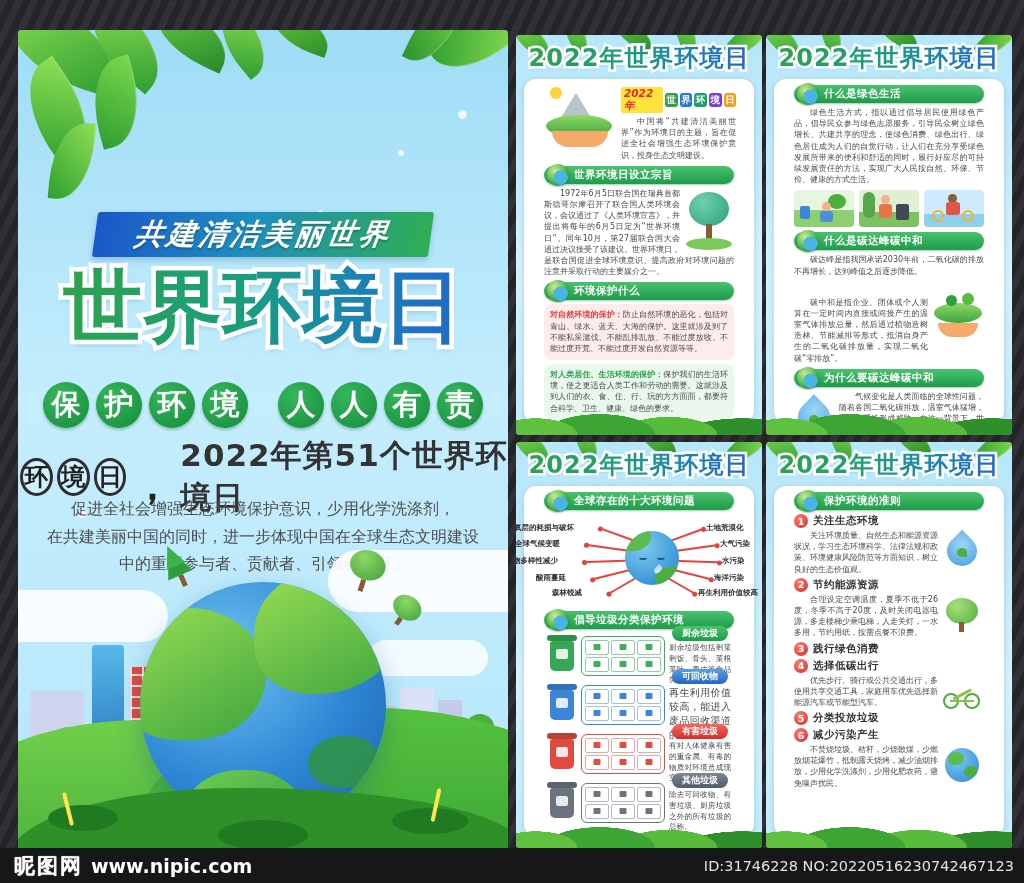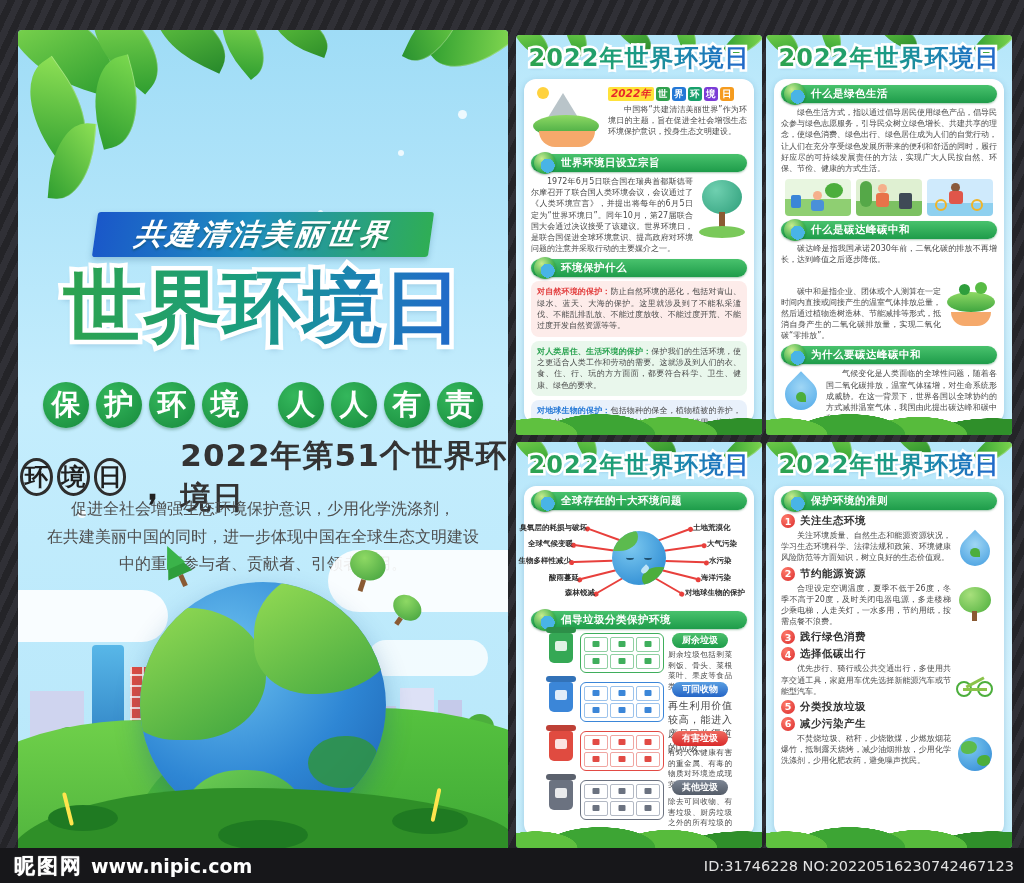--- a/index.html
+++ b/index.html
@@ -46,21 +46,21 @@
 .pine{width:0;height:0;border-left:13px solid transparent;border-right:13px solid transparent;border-bottom:30px solid #2f9e3c}
 .pine2{width:0;height:0;border-left:10px solid transparent;border-right:10px solid transparent;border-bottom:22px solid #3bb34a;margin:0 auto;position:relative;top:-44px}
 .trunk{width:5px;height:12px;background:#8a5a33;margin:0 auto}
 .round{width:36px;height:30px;border-radius:50%;background:radial-gradient(circle at 35% 30%,#8ed964,#3f9e3c)}
 .front{position:absolute;left:-10px;right:-10px;top:758px;height:80px;background:#2f8f28;border-radius:45% 55% 0 0/90% 70% 0 0;z-index:6}
 .bush{position:absolute;border-radius:50%;background:#1f7a22;z-index:6}
 .sprig{position:absolute;width:4px;height:34px;border-radius:3px;background:#ffe54d;z-index:7}
 
 .sp{position:absolute;width:246px;border-radius:4px;overflow:hidden;background:linear-gradient(180deg,#b5e6fa,#d6f3fe 60%,#c4edfc)}
 .ptitle{position:absolute;left:0;right:0;top:7px;text-align:center;font-size:24px;z-index:4}
-.card{position:absolute;left:8px;right:8px;top:44px;bottom:12px;background:#fff;border-radius:12px;padding:6px 7px;
+.card{position:absolute;left:8px;right:8px;top:44px;bottom:12px;background:#fff;border-radius:12px;padding:6px 20px;
   box-shadow:0 2px 6px rgba(60,120,160,.3);z-index:2}
 .grass{position:absolute;left:0;right:0;bottom:0;height:28px;z-index:5;background:
   radial-gradient(60px 24px at 8% 100%,#5fc13f 69%,transparent 70%),
   radial-gradient(80px 30px at 34% 100%,#3da534 69%,transparent 70%),
   radial-gradient(70px 26px at 62% 100%,#57bb3c 69%,transparent 70%),
   radial-gradient(85px 24px at 92% 100%,#2f8f2a 69%,transparent 70%),
   linear-gradient(#2f9e2e,#2f9e2e) bottom/100% 9px no-repeat}
 .bar{display:flex;align-items:center;gap:5px;height:18px;border-radius:9px;margin:5px 0 4px;
   background:linear-gradient(180deg,#49c26d,#1e9c4a);color:#fff;font-weight:900;font-size:10.5px;padding-left:3px;
   box-shadow:0 1px 2px rgba(0,100,40,.35);letter-spacing:.5px}
@@ -91,21 +91,21 @@
 .dgm{position:relative;height:92px;margin:2px 0}
 .dearth{position:absolute;left:81px;top:17px;width:54px;height:54px;border-radius:50%;overflow:hidden;
   background:radial-gradient(circle at 35% 30%,#7cc9f0,#3b96d8 70%)}
 .dearth i{position:absolute}
 .deye{width:8px;height:5px;border-bottom:2px solid #20506e;border-radius:50%}
 .dline{position:absolute;height:2px;background:#e8403c;transform-origin:left center;border-radius:1px}
 .dline i{position:absolute;width:5px;height:5px;background:#e8403c;border-radius:50%;top:-1.5px}
 .dline.dl i{left:-4px}.dline.dr i{right:-4px}
 .dlab{position:absolute;font-size:7.5px;font-weight:900;color:#2f2f2f;white-space:nowrap}
 
-.cat{display:flex;align-items:flex-start;gap:4px;margin:3px 15px;height:46px}
+.cat{display:flex;align-items:center;gap:4px;margin:3px 3px;height:46px}
 .binwrap{flex:0 0 30px;display:flex;justify-content:center}
 .bin{width:24px;height:30px;border-radius:3px 3px 5px 5px;position:relative}
 .bin::before{content:"";position:absolute;left:-3px;right:-3px;top:-6px;height:6px;border-radius:3px;background:inherit;filter:brightness(.85)}
 .bin::after{content:"";position:absolute;left:6px;top:8px;width:12px;height:10px;background:rgba(255,255,255,.85);border-radius:2px}
 .grid{display:grid;grid-template-columns:repeat(3,1fr);gap:2px;border:1.5px solid;border-radius:6px;padding:3px;width:84px;flex:0 0 auto;background:#fff}
 .cell{height:15px;border:1px solid;border-radius:2px;position:relative}
 .cell::after{content:"";position:absolute;left:50%;top:3px;width:7px;height:6px;transform:translateX(-50%);border-radius:1px}
 .cattxt{flex:1}
 .cbadge{display:block;margin:0 auto 2px;width:max-content;padding:1px 10px;border-radius:9px;color:#fff;font-size:9px;font-weight:900}
 .cat.g .grid{border-color:#3fae5c}.cat.g .cell{border-color:#8fd0a2}.cat.g .cell::after{background:#3fae5c}.cat.g .cbadge{background:linear-gradient(#4cc06c,#1e9c4a)}.cat.g .bin{background:#35a855}
@@ -412,21 +412,21 @@
         </div>
         <div class="dlab" style="right:160px;top:9px">臭氧层的耗损与破坏</div>
         <div class="dlab" style="right:174px;top:25px">全球气候变暖</div>
         <div class="dlab" style="right:176px;top:42px">生物多样性减少</div>
         <div class="dlab" style="right:168px;top:59px">酸雨蔓延</div>
         <div class="dlab" style="right:152px;top:74px">森林锐减</div>
         <div class="dlab" style="left:162px;top:9px">土地荒漠化</div>
         <div class="dlab" style="left:176px;top:25px">大气污染</div>
         <div class="dlab" style="left:178px;top:42px">水污染</div>
         <div class="dlab" style="left:170px;top:59px">海洋污染</div>
-        <div class="dlab" style="left:154px;top:74px">对地球生物的保护</div>
+        <div class="dlab" style="left:154px;top:74px">再生利用价值较高</div>
       </div>
       <div class="bar">
         <span class="globe"></span>
         <span>倡导垃圾分类保护环境</span>
       </div>
       <div class="cat g">
         <div class="binwrap">
             <div class="bin"></div>
           </div>
         <div class="grid">

